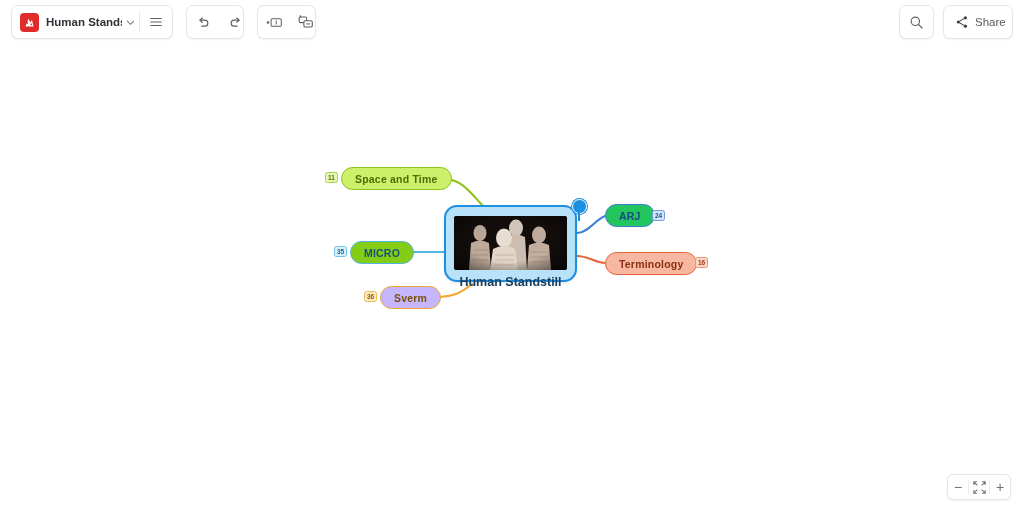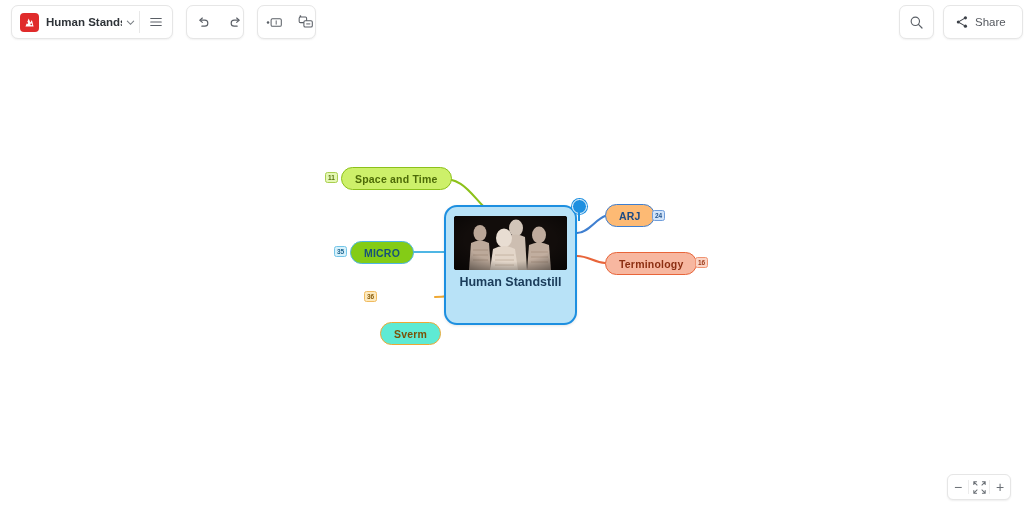--- a/index.html
+++ b/index.html
@@ -82,21 +82,21 @@
   #menu-btn { width: 30px; }
 
   
   #group-history { left: 186px; width: 58px; }
   
   #group-topics { left: 257px; width: 59px; }
 
   
   #group-search { left: 899px; width: 35px; justify-content: center; }
   #group-share {
-    left: 943px; width: 80px;
+    left: 943px; width: 70px;
     gap: 6px;
     padding-left: 11px;
     cursor: pointer;
   }
   .share-label {
     font-size: 11.5px;
     color: #55595f;
   }
 
   
@@ -132,21 +132,21 @@
     height: 23px;
     padding: 0 13px;
     white-space: nowrap;
   }
 
   
   #node-central {
     left: 444px;
     top: 205px;
     width: 133px;
-    height: 120px;
+    height: 77px;
     border-radius: 13px;
     background: #b8e2f7;
     border: 2.5px solid #1d8fe0;
     flex-direction: column;
     justify-content: flex-start;
     padding: 9px 9px 0 9px;
     box-shadow: 0 1px 3px rgba(0,0,0,0.10);
     align-items: center;
   }
   .central-photo {
@@ -379,28 +379,28 @@
     <span>11</span>
   </div>
 
   <div class="node pill" style="left: 350px; top: 241px; background: #84cc16; border-color: rgb(79, 182, 228); color: rgb(23, 82, 122);">
     <span>MICRO</span>
   </div>
   <div class="badge" style="left: 334px; top: 246px; background: rgb(215, 241, 251); border-color: rgb(115, 197, 232); color: rgb(29, 101, 144);">
     <span>35</span>
   </div>
 
-  <div class="node pill" style="left: 380px; top: 286px; background: #5eead4; border-color: rgb(239, 168, 52); color: rgb(122, 82, 8); margin-top: 36px;">
+  <div class="node pill" style="left: 380px; top: 286px; background: #c4b5fd; border-color: rgb(239, 168, 52); color: rgb(122, 82, 8);">
     <span>Sverm</span>
   </div>
   <div class="badge" style="left: 364px; top: 291px; background: rgb(253, 233, 189); border-color: rgb(240, 187, 96); color: rgb(138, 93, 11);">
     <span>36</span>
   </div>
 
-  <div class="node pill" style="left: 605px; top: 204px; background: #fdba74; border-color: rgb(63, 127, 208); color: rgb(27, 74, 133);">
+  <div class="node pill" style="left: 605px; top: 204px; background: #22c55e; border-color: rgb(63, 127, 208); color: rgb(27, 74, 133);">
     <span>ARJ</span>
   </div>
   <div class="badge" style="left: 652px; top: 210px; background: rgb(210, 228, 249); border-color: rgb(111, 157, 219); color: rgb(35, 85, 143);">
     <span>24</span>
   </div>
 
   <div class="node pill" style="left: 605px; top: 252px; background: rgb(247, 183, 160); border-color: rgb(232, 101, 58); color: rgb(140, 47, 18); justify-content: flex-end;">
     <span>Terminology</span>
   </div>
   <div class="badge" style="left: 695px; top: 257px; background: rgb(251, 212, 197); border-color: rgb(239, 148, 115); color: rgb(156, 60, 27);">

